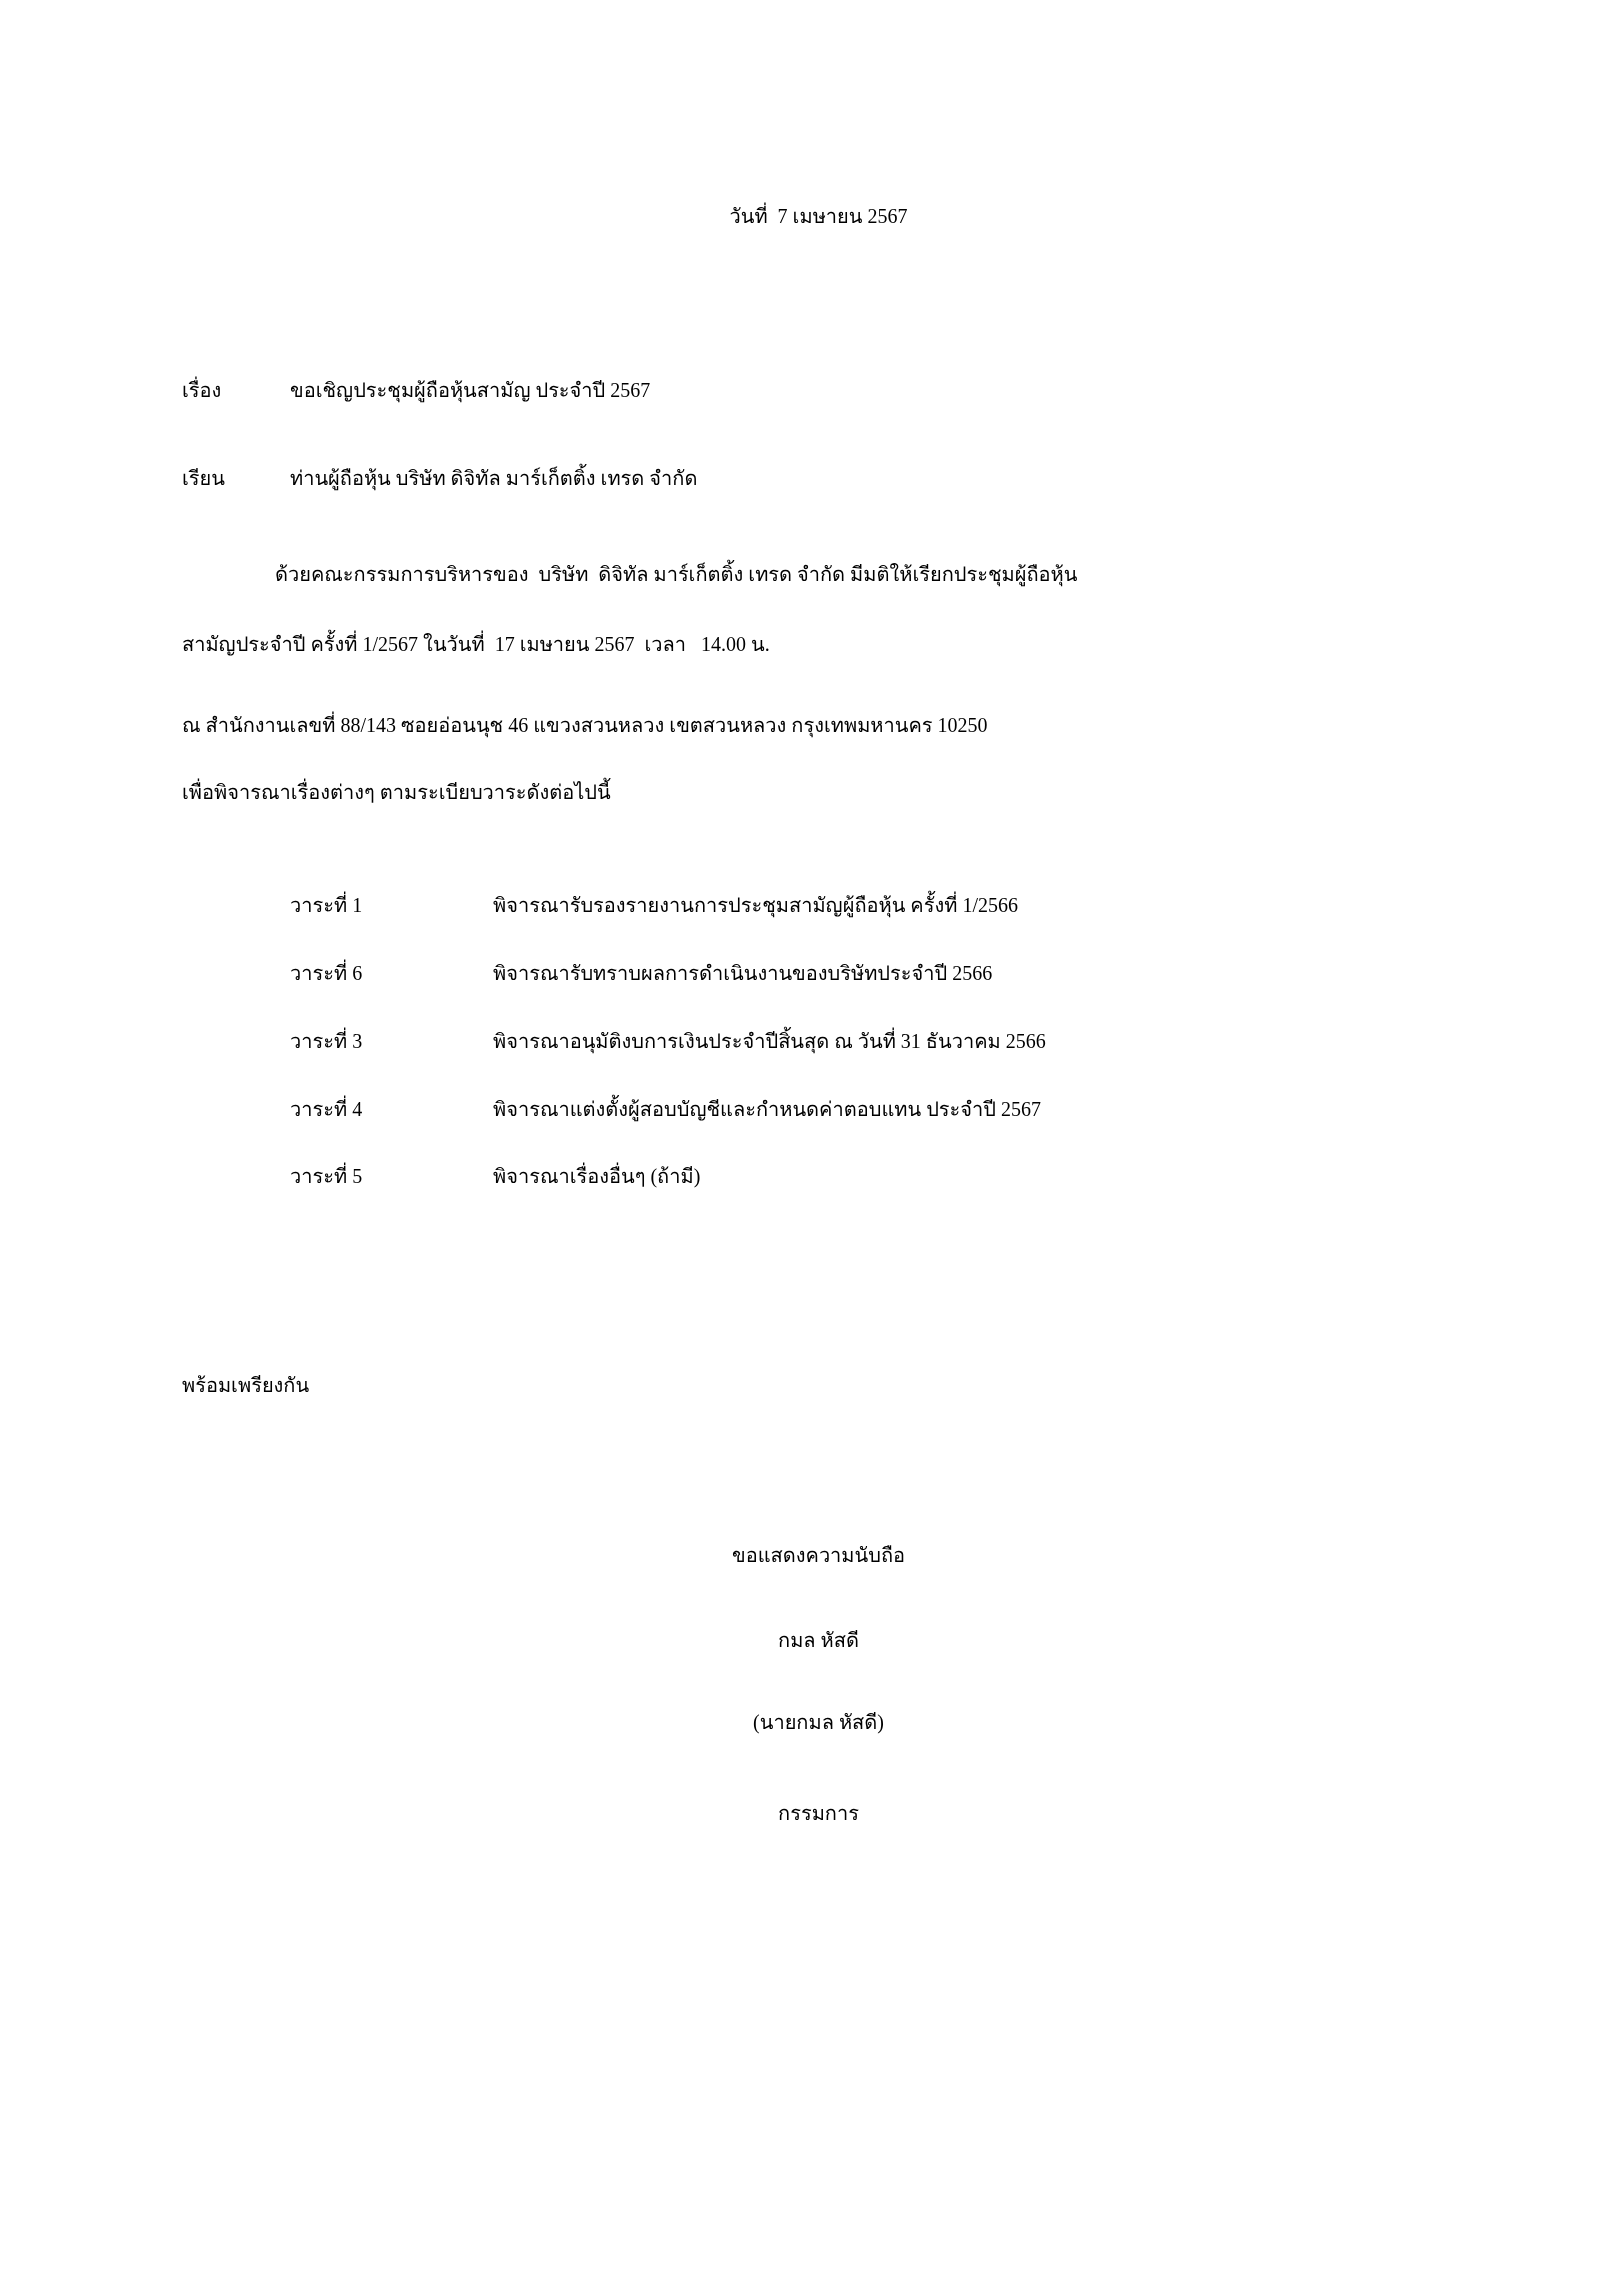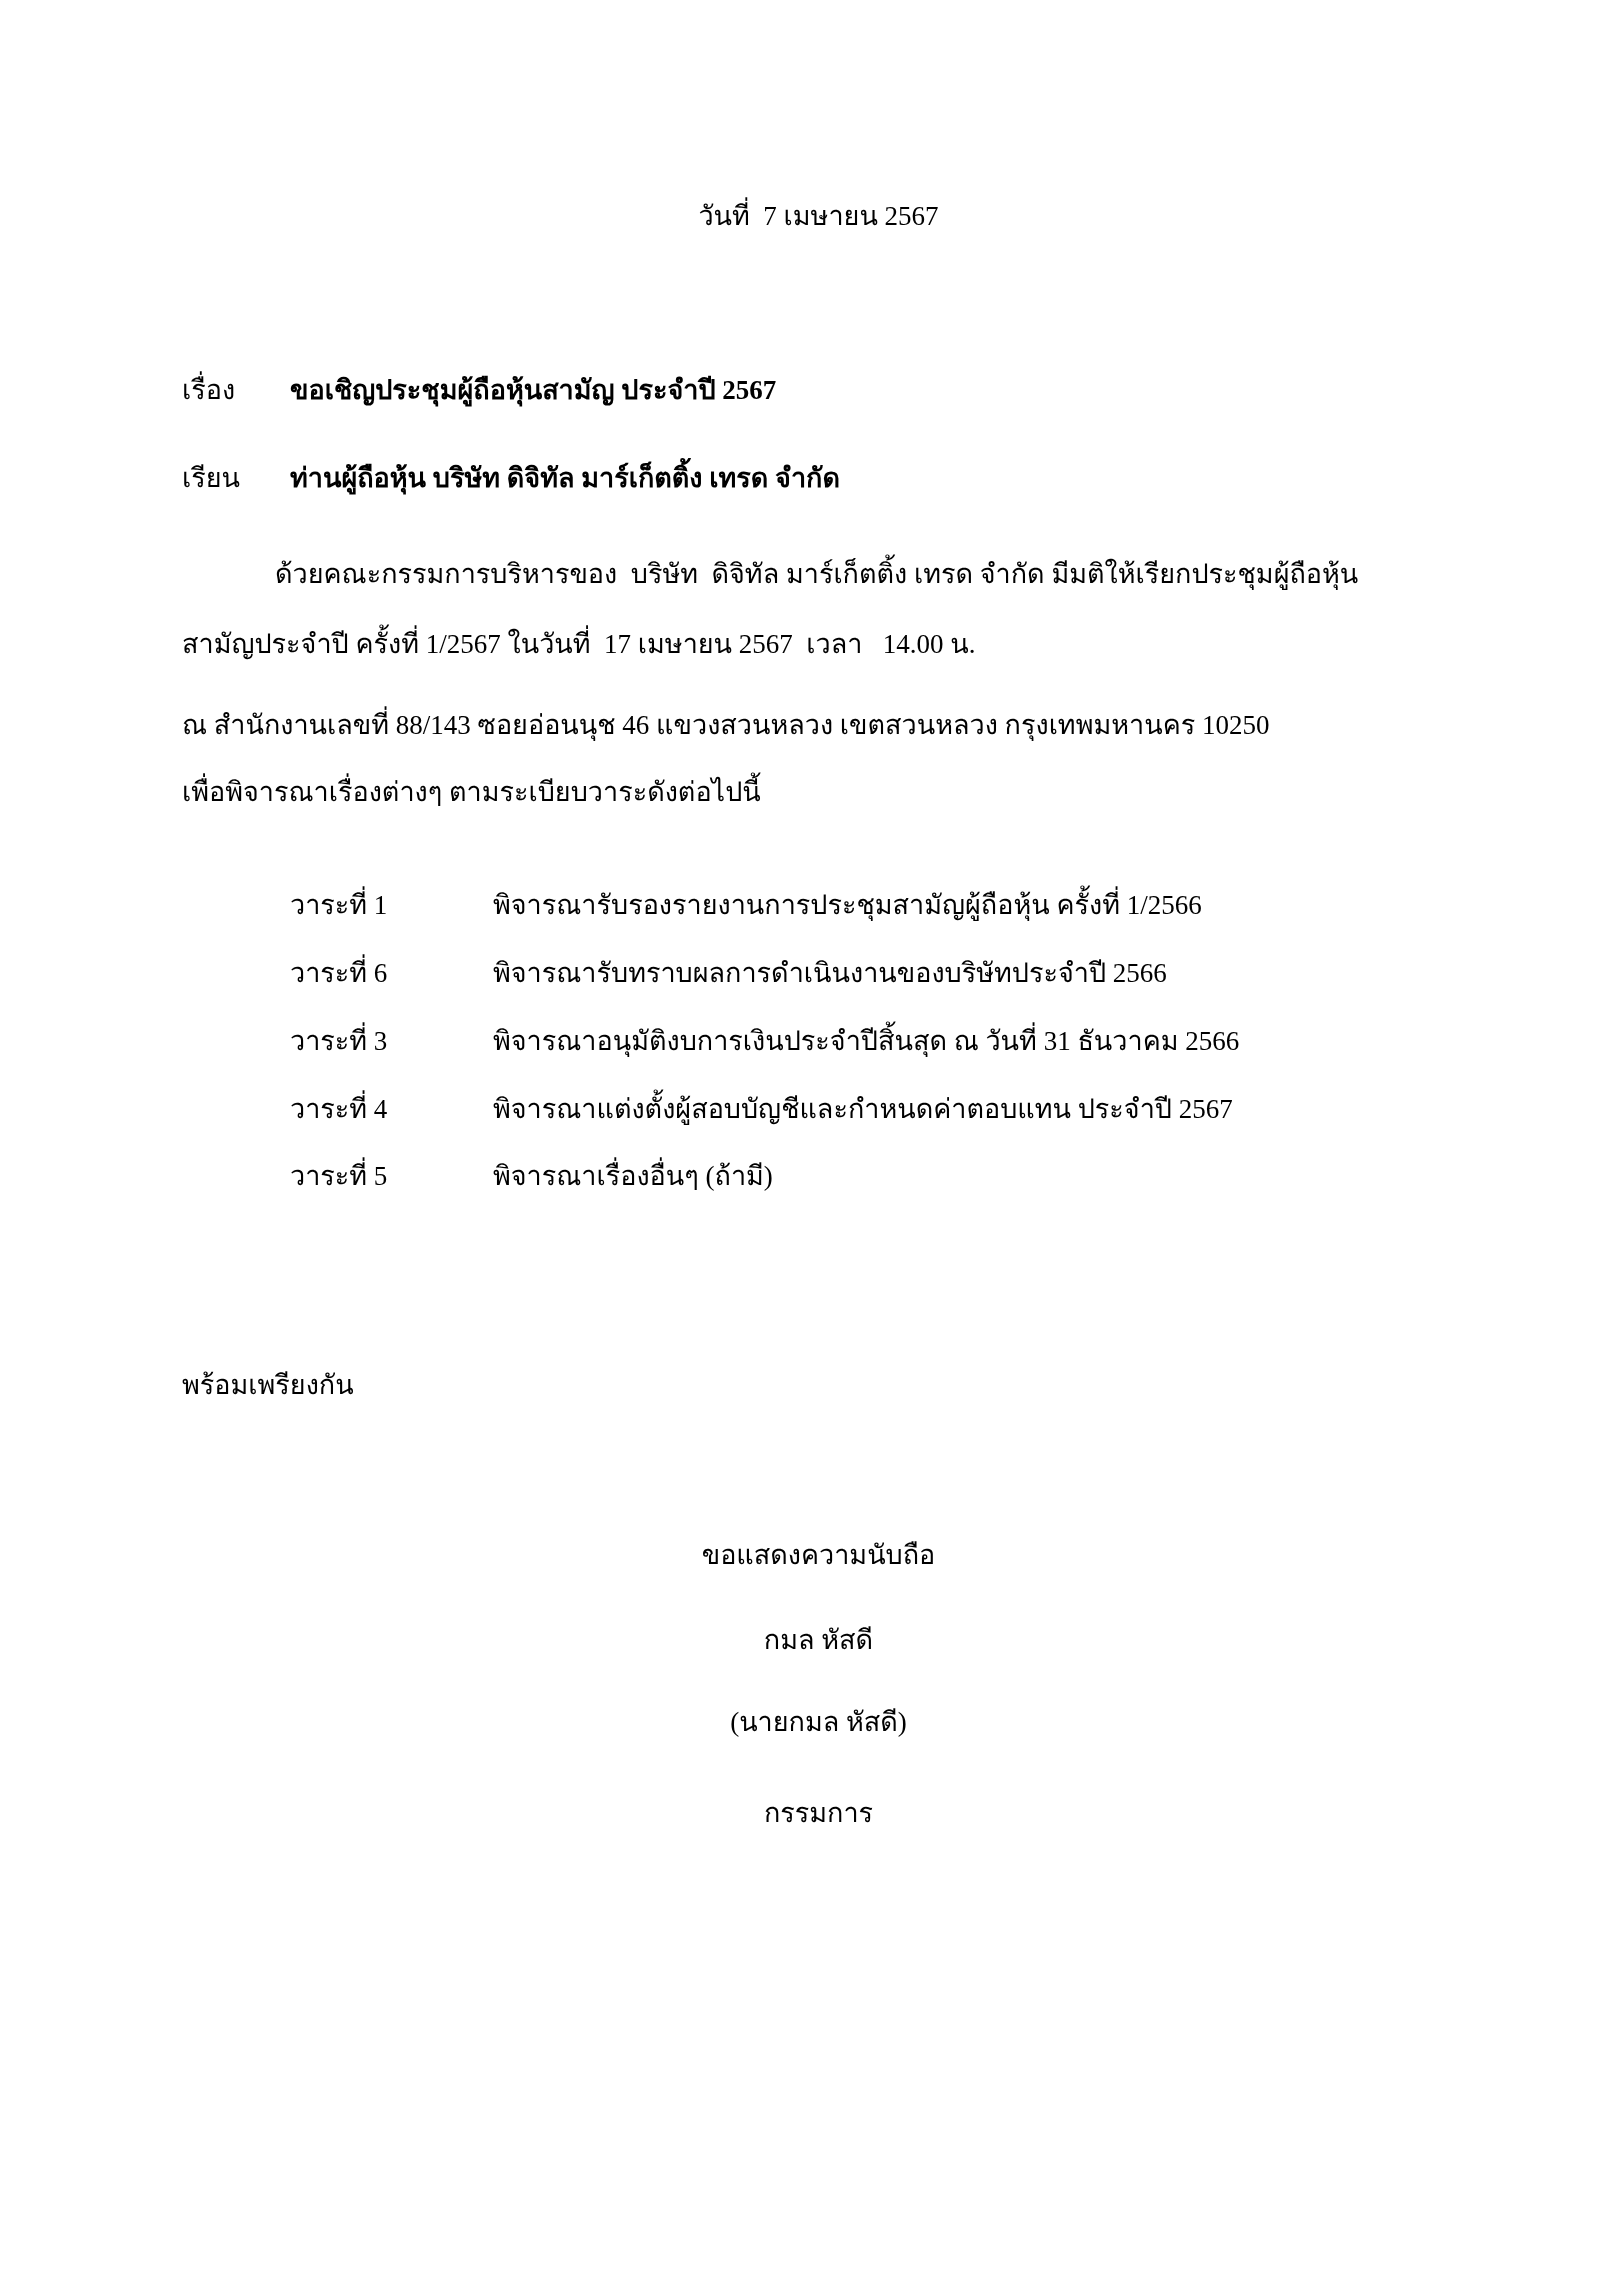--- a/index.html
+++ b/index.html
@@ -7,36 +7,36 @@
     padding: 0;
     background: #ffffff;
   }
   .page {
     position: relative;
     width: 1623px;
     height: 2295px;
     background: #ffffff;
     color: #000000;
     font-family: "Liberation Serif", "DejaVu Serif", serif;
-    font-size: 27px;
+    font-size: 20px;
     overflow: hidden;
   }
   .line {
     position: absolute;
     white-space: pre;
     line-height: 49px;
     color: #000000;
   }
   .center-line {
     left: 182px;
     width: 1273px;
     text-align: center;
   }
   .margin-left   { left: 182px; }
-  .tab-content   { left: 290px; font-weight: bold; }
+  .tab-content   { left: 290px; }
   .indent        { left: 275px; text-align: center; }
   .agenda-label  { left: 290px; }
   .agenda-text   { left: 493px; }
 </style>
 </head>
 <body>
 
 <div class="page">
 
   <div class="line center-line" style="top:192px">วันที่  7 เมษายน 2567</div>

